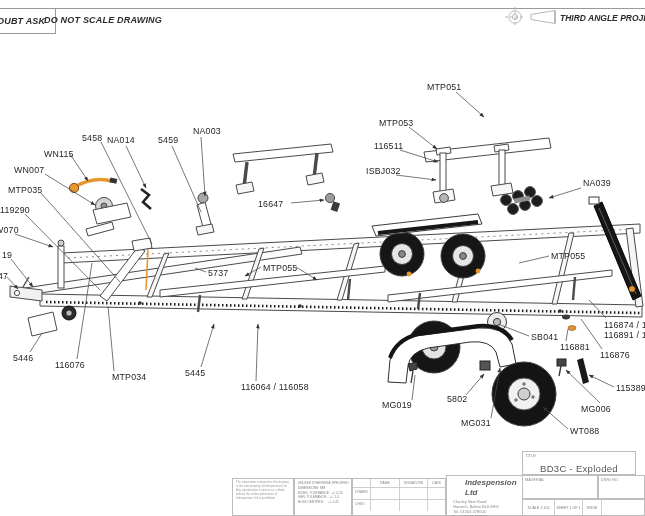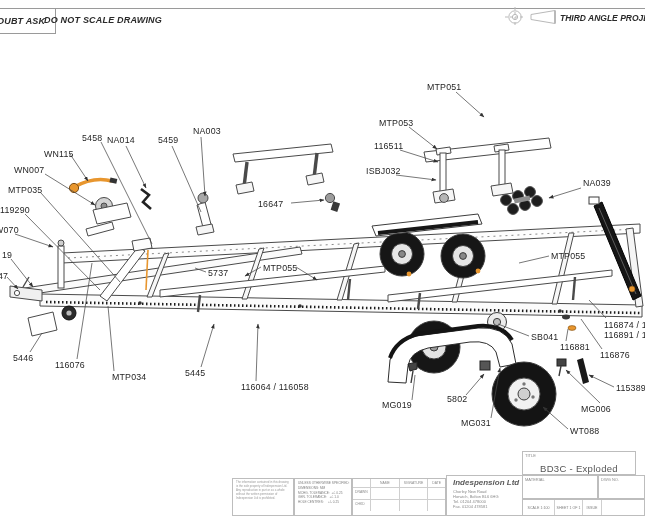--- a/index.html
+++ b/index.html
@@ -21,21 +21,21 @@
   .cell{position:absolute;border:1px solid #bdbdbd;background:#fff;box-sizing:border-box;color:#6f6f6f;}
   .cell .lbl{font-size:4px;color:#8a8a8a;padding:1px 2px;display:block;}
   .notes{font-size:2.9px;line-height:1.35;color:#9a9a9a;padding:2px 3px;}
   .tols{font-size:3.2px;line-height:1.5;color:#7e7e7e;padding:2px 3px;white-space:pre;}
   .signhead{display:flex;font-size:3.4px;color:#8a8a8a;}
   .signhead div{flex:1;text-align:center;border-left:1px solid #cfcfcf;padding-top:2px;height:8px;box-sizing:border-box;}
   .signrow{display:flex;font-size:3.4px;color:#8a8a8a;border-top:1px solid #cfcfcf;height:11px;}
   .signrow .rl{width:17px;padding:2px 1px 0 2px;box-sizing:border-box;}
   .signrow .sp{flex:1;border-left:1px solid #cfcfcf;}
   .company{line-height:1.25;}
-  .company .cname{font-size:8px;font-style:italic;font-weight:bold;color:#5c5c5c;padding:2px 0 1px 6px;}
+  .company .cname{font-size:8px;font-style:italic;font-weight:bold;color:#5c5c5c;padding:2px 0 1px 18px;}
   .company .cline{font-size:4px;color:#8a8a8a;padding-left:6px;}
   .titlecell .big{display:block;text-align:center;font-size:9.5px;color:#555;margin-top:4px;letter-spacing:.3px;}
   .srow{display:flex;height:100%;}
   .srow div{border-right:1px solid #cfcfcf;font-size:3.6px;color:#7e7e7e;display:flex;align-items:center;justify-content:center;}
 </style>
 </head>
 <body>
 
 <div class="sheet">
 

